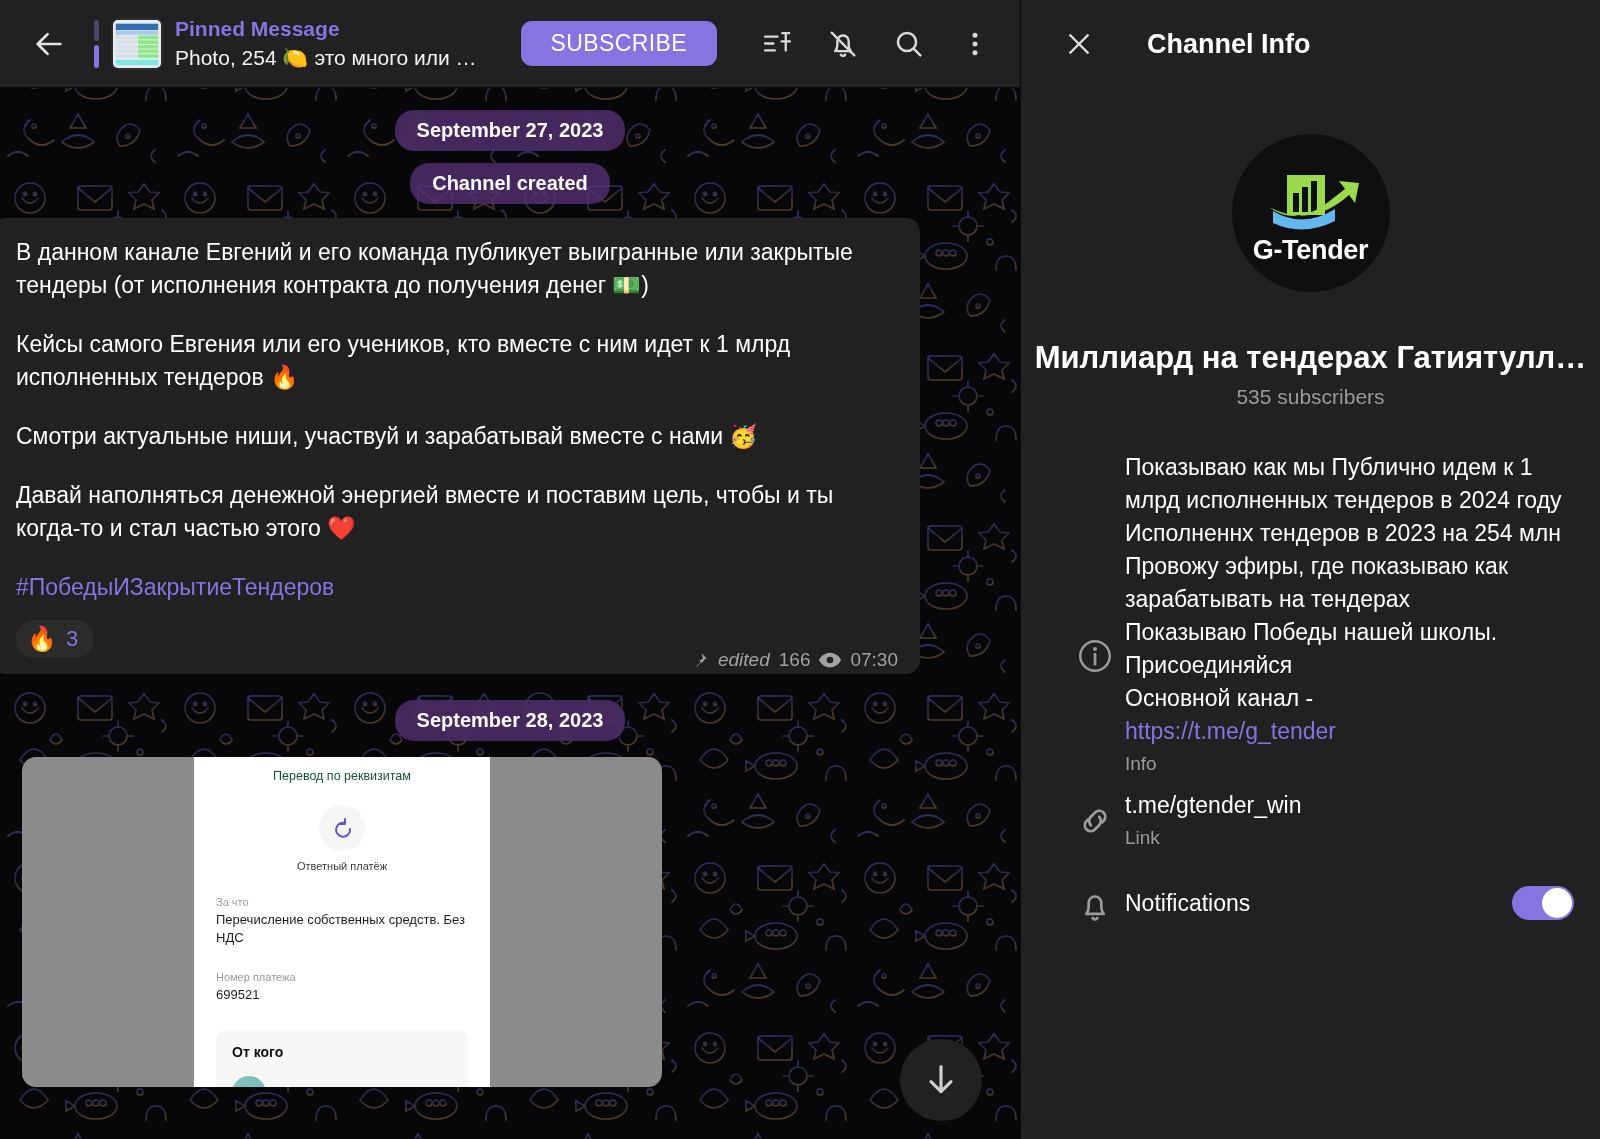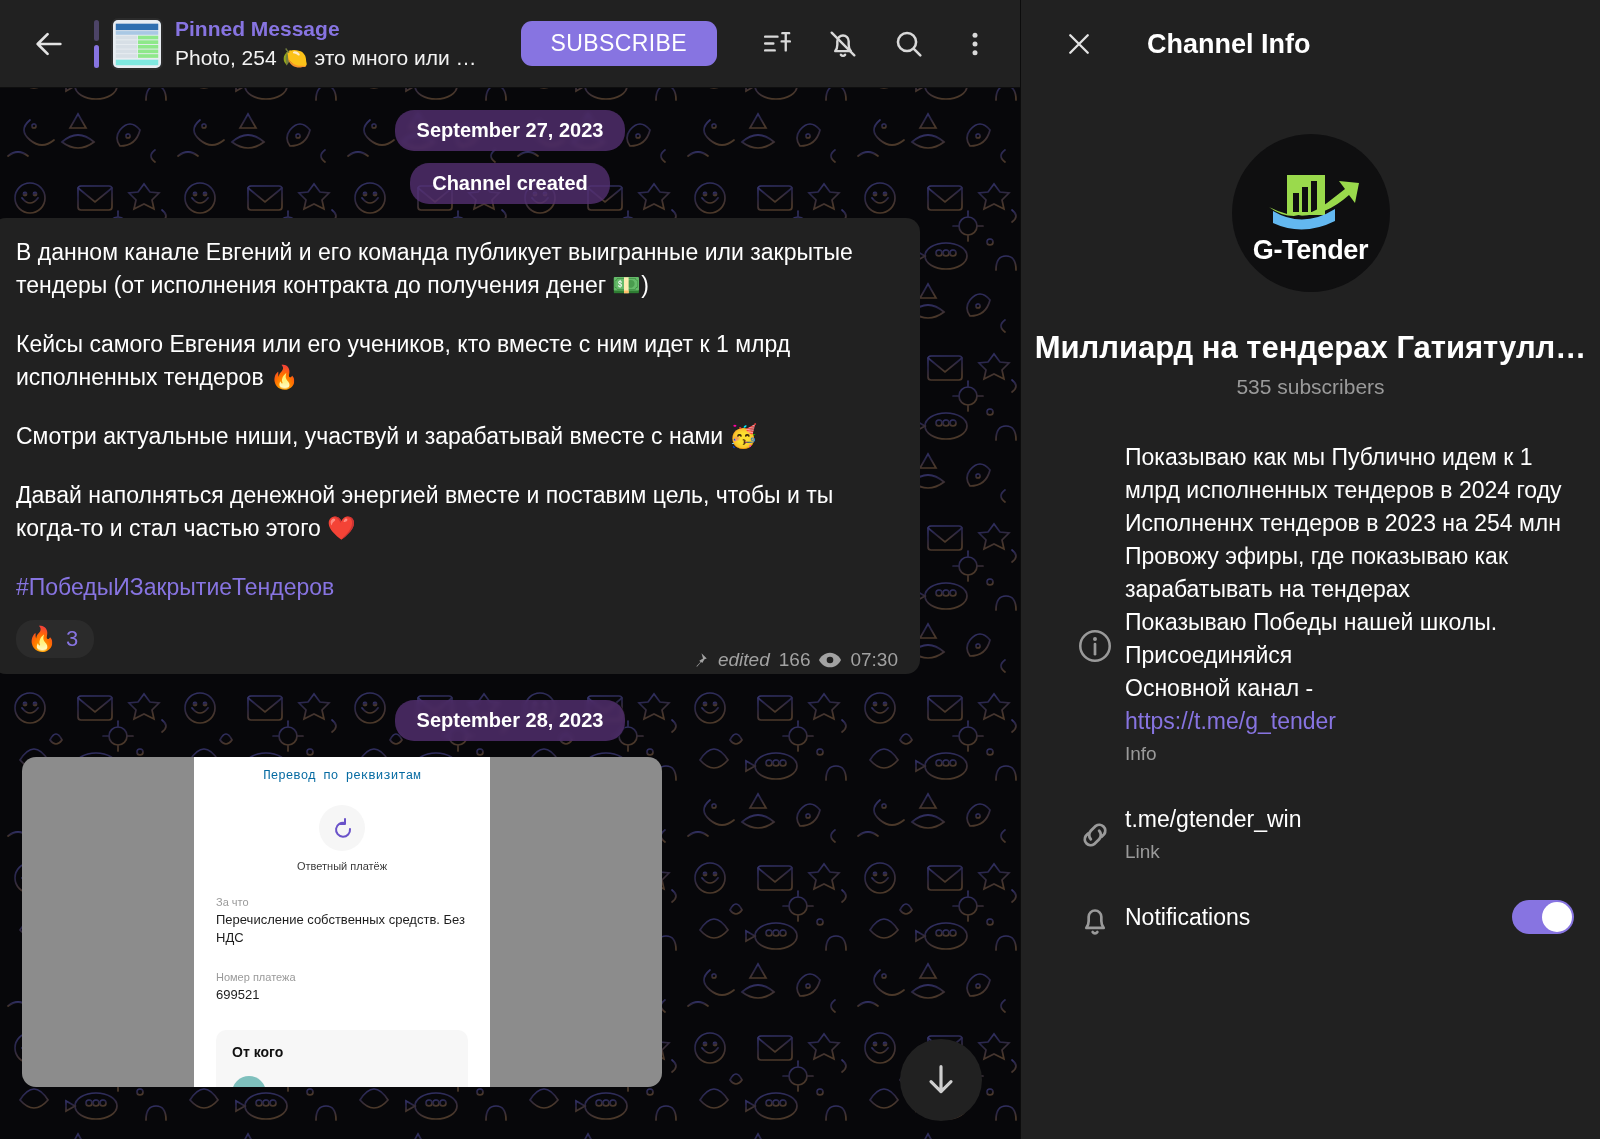--- a/index.html
+++ b/index.html
@@ -140,21 +140,21 @@
     border-radius: 14px; overflow: hidden;
     background: #8c8c8c; position: relative;
   }
   .receipt {
     position: absolute; left: 172px; top: 0;
     width: 296px; height: 100%;
     background: #ffffff;
     padding: 12px 22px 0 22px;
     color: #1d1d1d;
   }
-  .rcpt-title { text-align: center; font-size: 12.5px; color: #0369a1; font-family: Liberation Mono, monospace; }
+  .rcpt-title { text-align: center; font-size: 12.5px; color: #14532d; }
   .rcpt-circle {
     width: 46px; height: 46px; border-radius: 50%;
     background: #f6f6f6; margin: 22px auto 0 auto;
     display: flex; align-items: center; justify-content: center;
   }
   .rcpt-cap { text-align: center; font-size: 11px; color: #3a3a3a; margin-top: 9px; }
   .rcpt-lbl { font-size: 11px; color: #9a9a9a; margin-top: 24px; }
   .rcpt-val { font-size: 13px; color: #1d1d1d; line-height: 18px; margin-top: 3px; }
   .rcpt-card {
     margin-top: 26px; background: #f7f7f7; border-radius: 10px;
@@ -197,21 +197,21 @@
     display: flex; flex-direction: column; align-items: center; justify-content: center;
     overflow: hidden;
   }
   .avatar .logo-name {
     color: #fff; font-size: 27px; font-weight: bold; margin-top: -4px;
     letter-spacing: -0.3px;
   }
 
   .chan-title {
     color: #fff; font-size: 31px; font-weight: bold;
-    text-align: center; margin-top: 38px; padding: 0 10px;
+    text-align: center; margin-top: 48px; padding: 0 10px;
     white-space: nowrap; overflow: hidden; text-overflow: ellipsis;
   }
   .chan-subs { color: #9a9a9a; font-size: 21px; text-align: center; margin-top: 9px; }
 
   .info-rows { margin-top: 42px; }
   .info-row {
     display: flex; align-items: flex-start;
     padding: 0 26px 0 44px; position: relative;
     cursor: pointer;
   }
@@ -497,21 +497,21 @@
           <div class="row-main">Провожу эфиры, где показываю как зарабатывать на тендерах</div>
           <span class="blank"></span>
           <div class="row-main">Показываю Победы нашей школы. Присоединяйся</div>
           <span class="blank"></span>
           <div class="row-main">Основной канал - </div>
           <div class="row-main row-link">https://t.me/g_tender</div>
           <div class="row-sub">Info</div>
         </div>
       </div>
 
-      <div class="info-row" style="margin-top:36px">
+      <div class="info-row" style="margin-top:12px">
         <div class="row-icon">
           <svg width="40" height="40" viewBox="0 0 24 24" style="margin-top:6px">
             <g fill="none" stroke="#9a9a9a" stroke-width="1.7" stroke-linecap="round">
               <path d="M9.5 14.5a3.6 3.6 0 0 1 0-5l3-3a3.6 3.6 0 0 1 5 5l-1.4 1.4"></path>
               <path d="M14.5 9.5a3.6 3.6 0 0 1 0 5l-3 3a3.6 3.6 0 0 1-5-5l1.4-1.4"></path>
             </g>
           </svg>
         </div>
         <div class="row-body">
           <div class="row-main">t.me/gtender_win</div>

